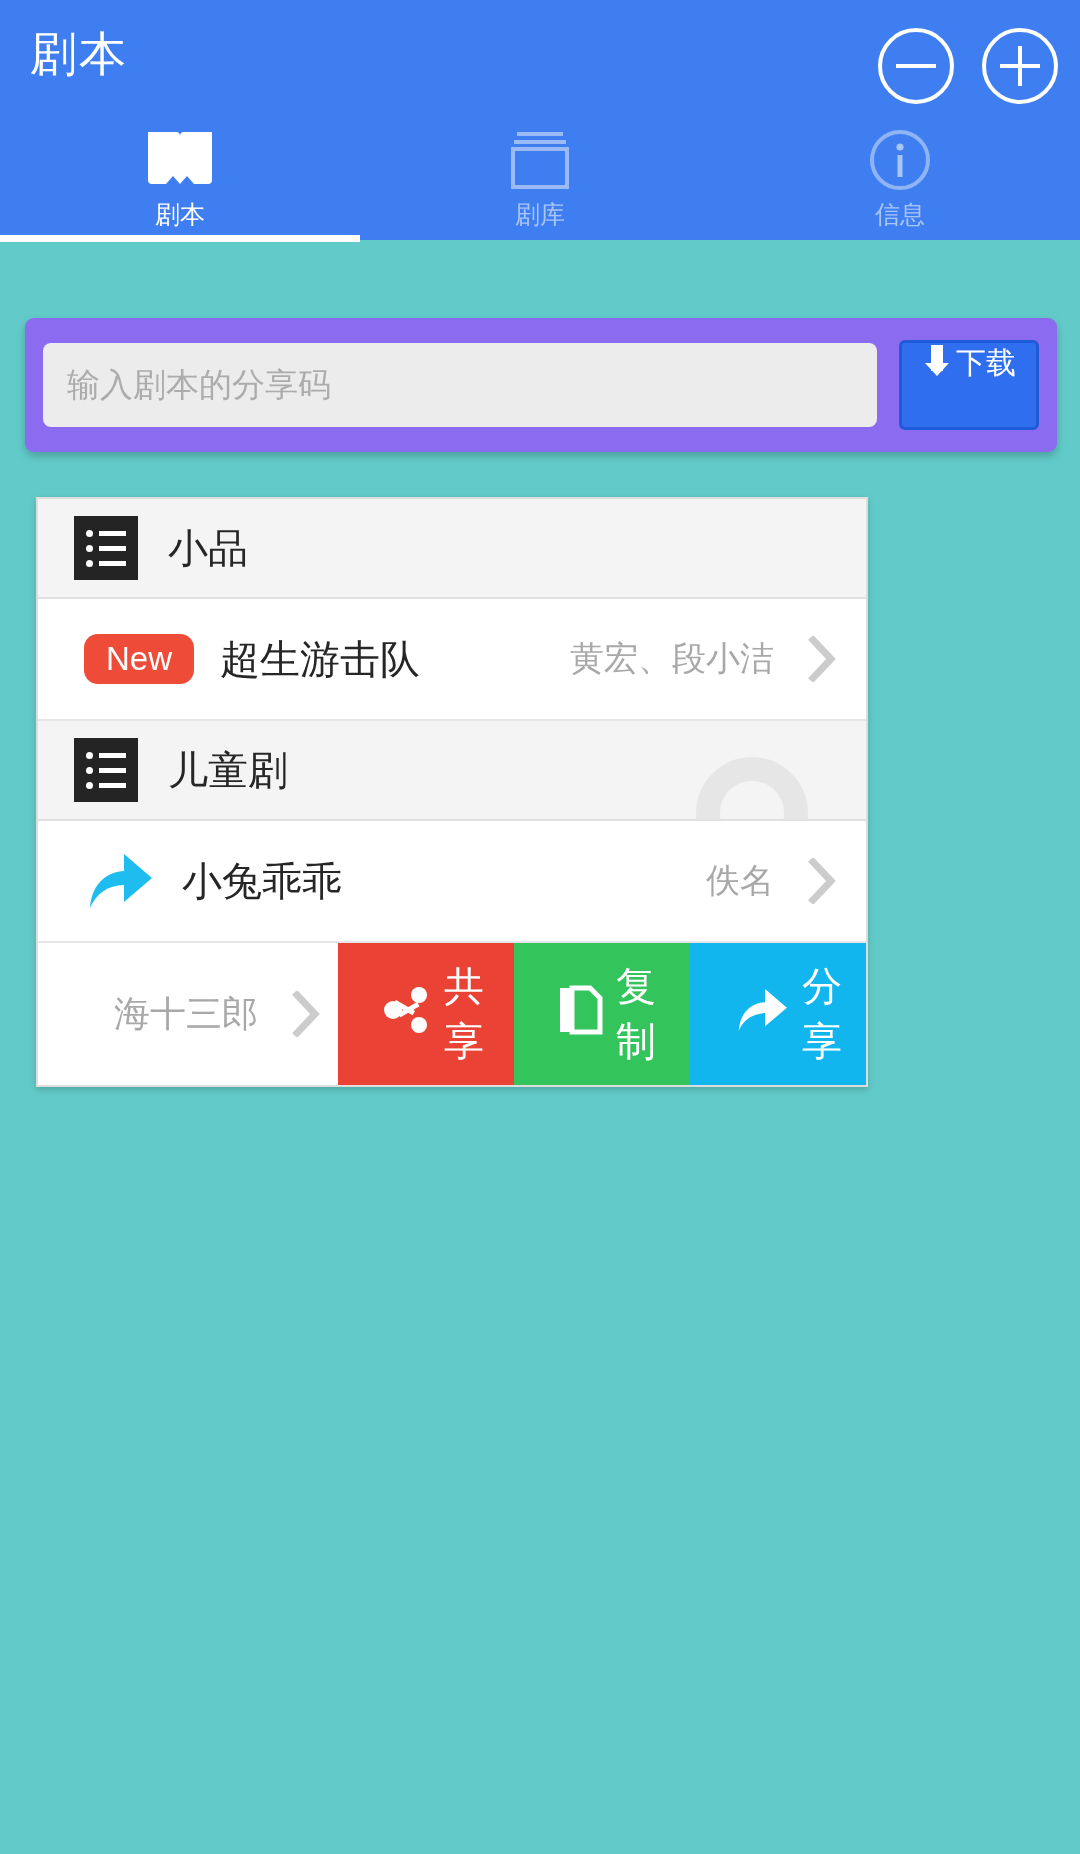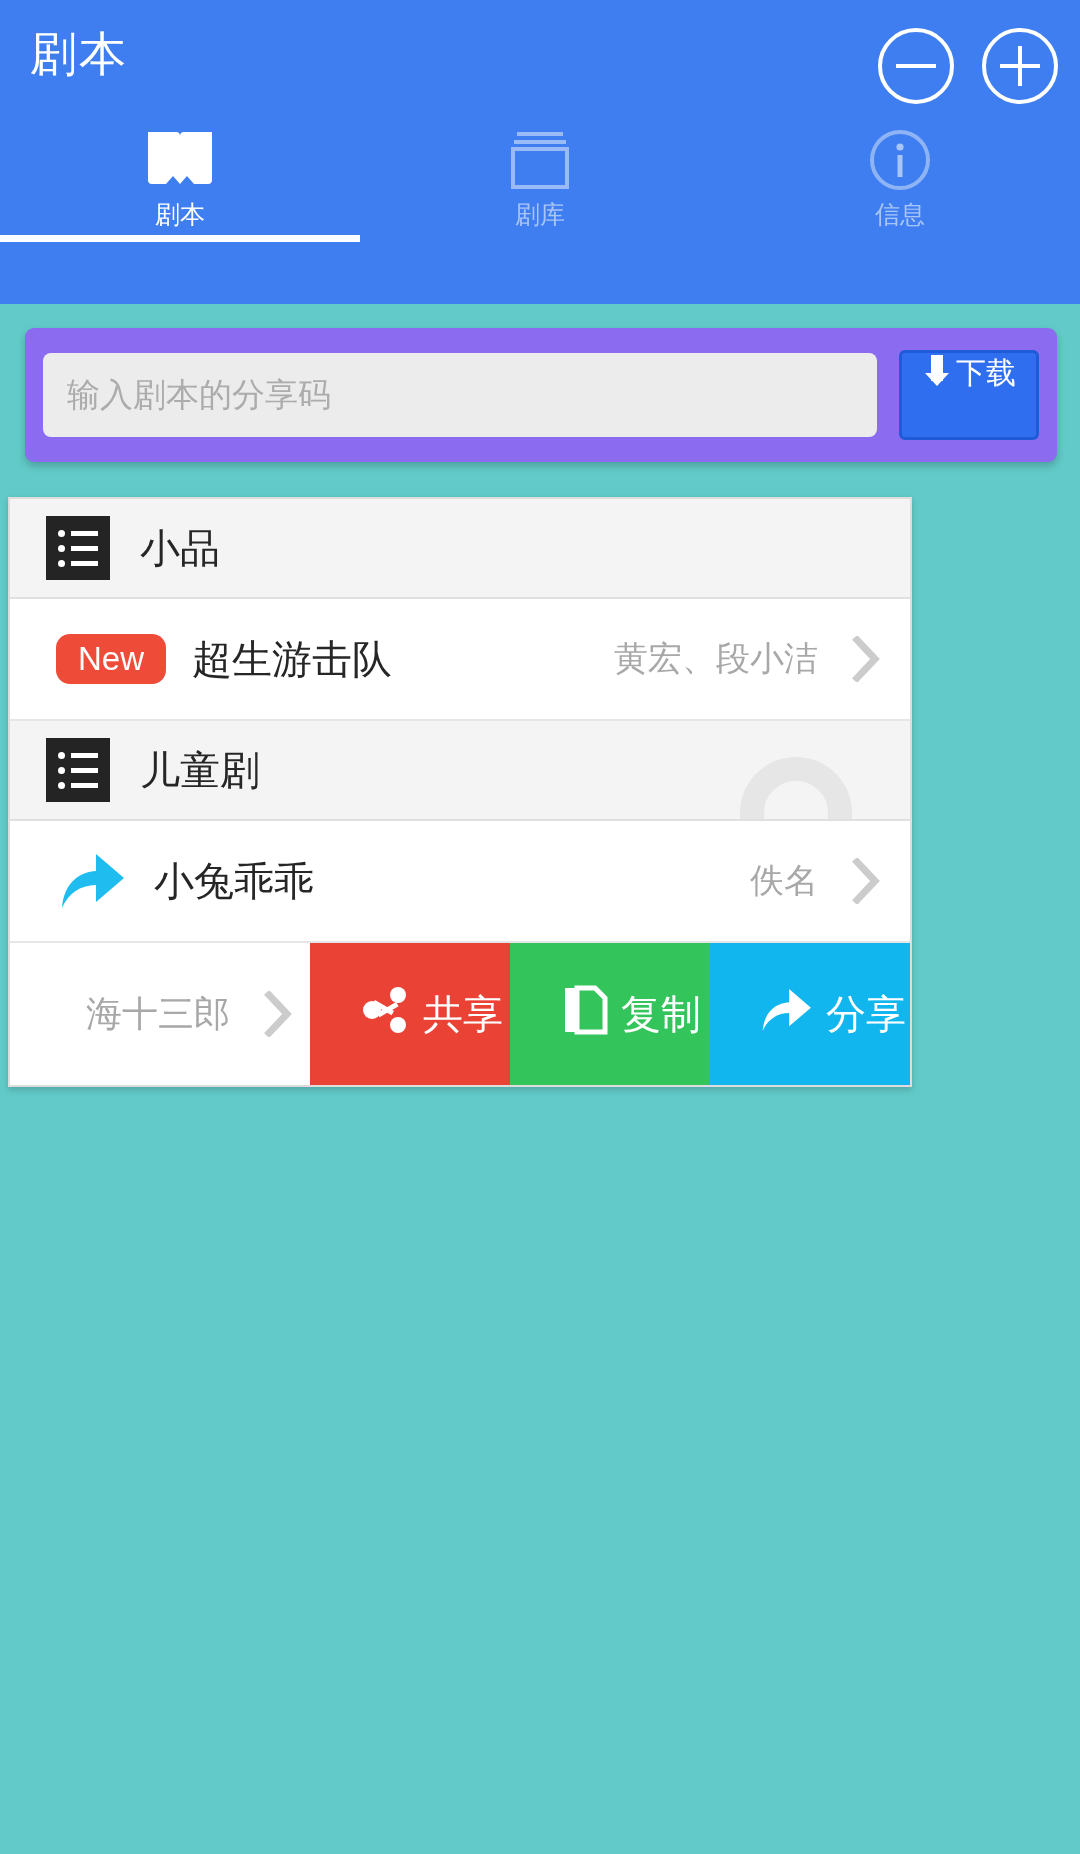--- a/index.html
+++ b/index.html
@@ -6,21 +6,21 @@
   html, body {
     width: 1080px; height: 1854px;
     font-family: "Liberation Sans", "DejaVu Sans", sans-serif;
     background: #62CBC9;
     overflow: hidden;
   }
 
   
   .header {
     position: relative;
-    width: 1080px; height: 304px;
+    width: 1080px; height: 240px;
     background: #3F7EF0;
   }
   .header-top {
     position: relative;
     height: 122px;
     display: flex; align-items: center;
   }
   .app-title {
     position: absolute; left: 30px; top: 30px;
     color: #ffffff;
@@ -79,21 +79,21 @@
   .tab-underline {
     position: absolute;
     left: 0; bottom: -2px;
     width: 100%; height: 7px;
     background: #ffffff;
   }
 
   
   .dl-card {
     position: absolute;
-    left: 25px; top: 328px;
+    left: 25px; top: 318px;
     width: 1032px; height: 134px;
     background: #8B6BEF;
     border-radius: 9px;
     box-shadow: 0 4px 8px rgba(0,0,0,0.22);
     display: flex; align-items: center;
     padding: 0 18px;
     gap: 22px;
   }
   .code-input {
     flex: 1; height: 84px;
@@ -116,22 +116,22 @@
     font-size: 30px;
     display: flex; justify-content: center;
     gap: 4px;
     cursor: pointer;
   }
   .dl-ic { display: flex; }
 
   
   .list-card {
     position: absolute;
-    left: 8px; top: 497px;
-    width: 904px;
+    left: 36px; top: 497px;
+    width: 832px;
     background: #ffffff;
     border: 2px solid #DDDDDD;
     box-shadow: 0 3px 7px rgba(0,0,0,0.18);
     overflow: hidden;
   }
   .cat-row {
     height: 100px;
     background: #F4F4F4;
     border-bottom: 2px solid #E0E0E0;
     display: flex; align-items: center;

